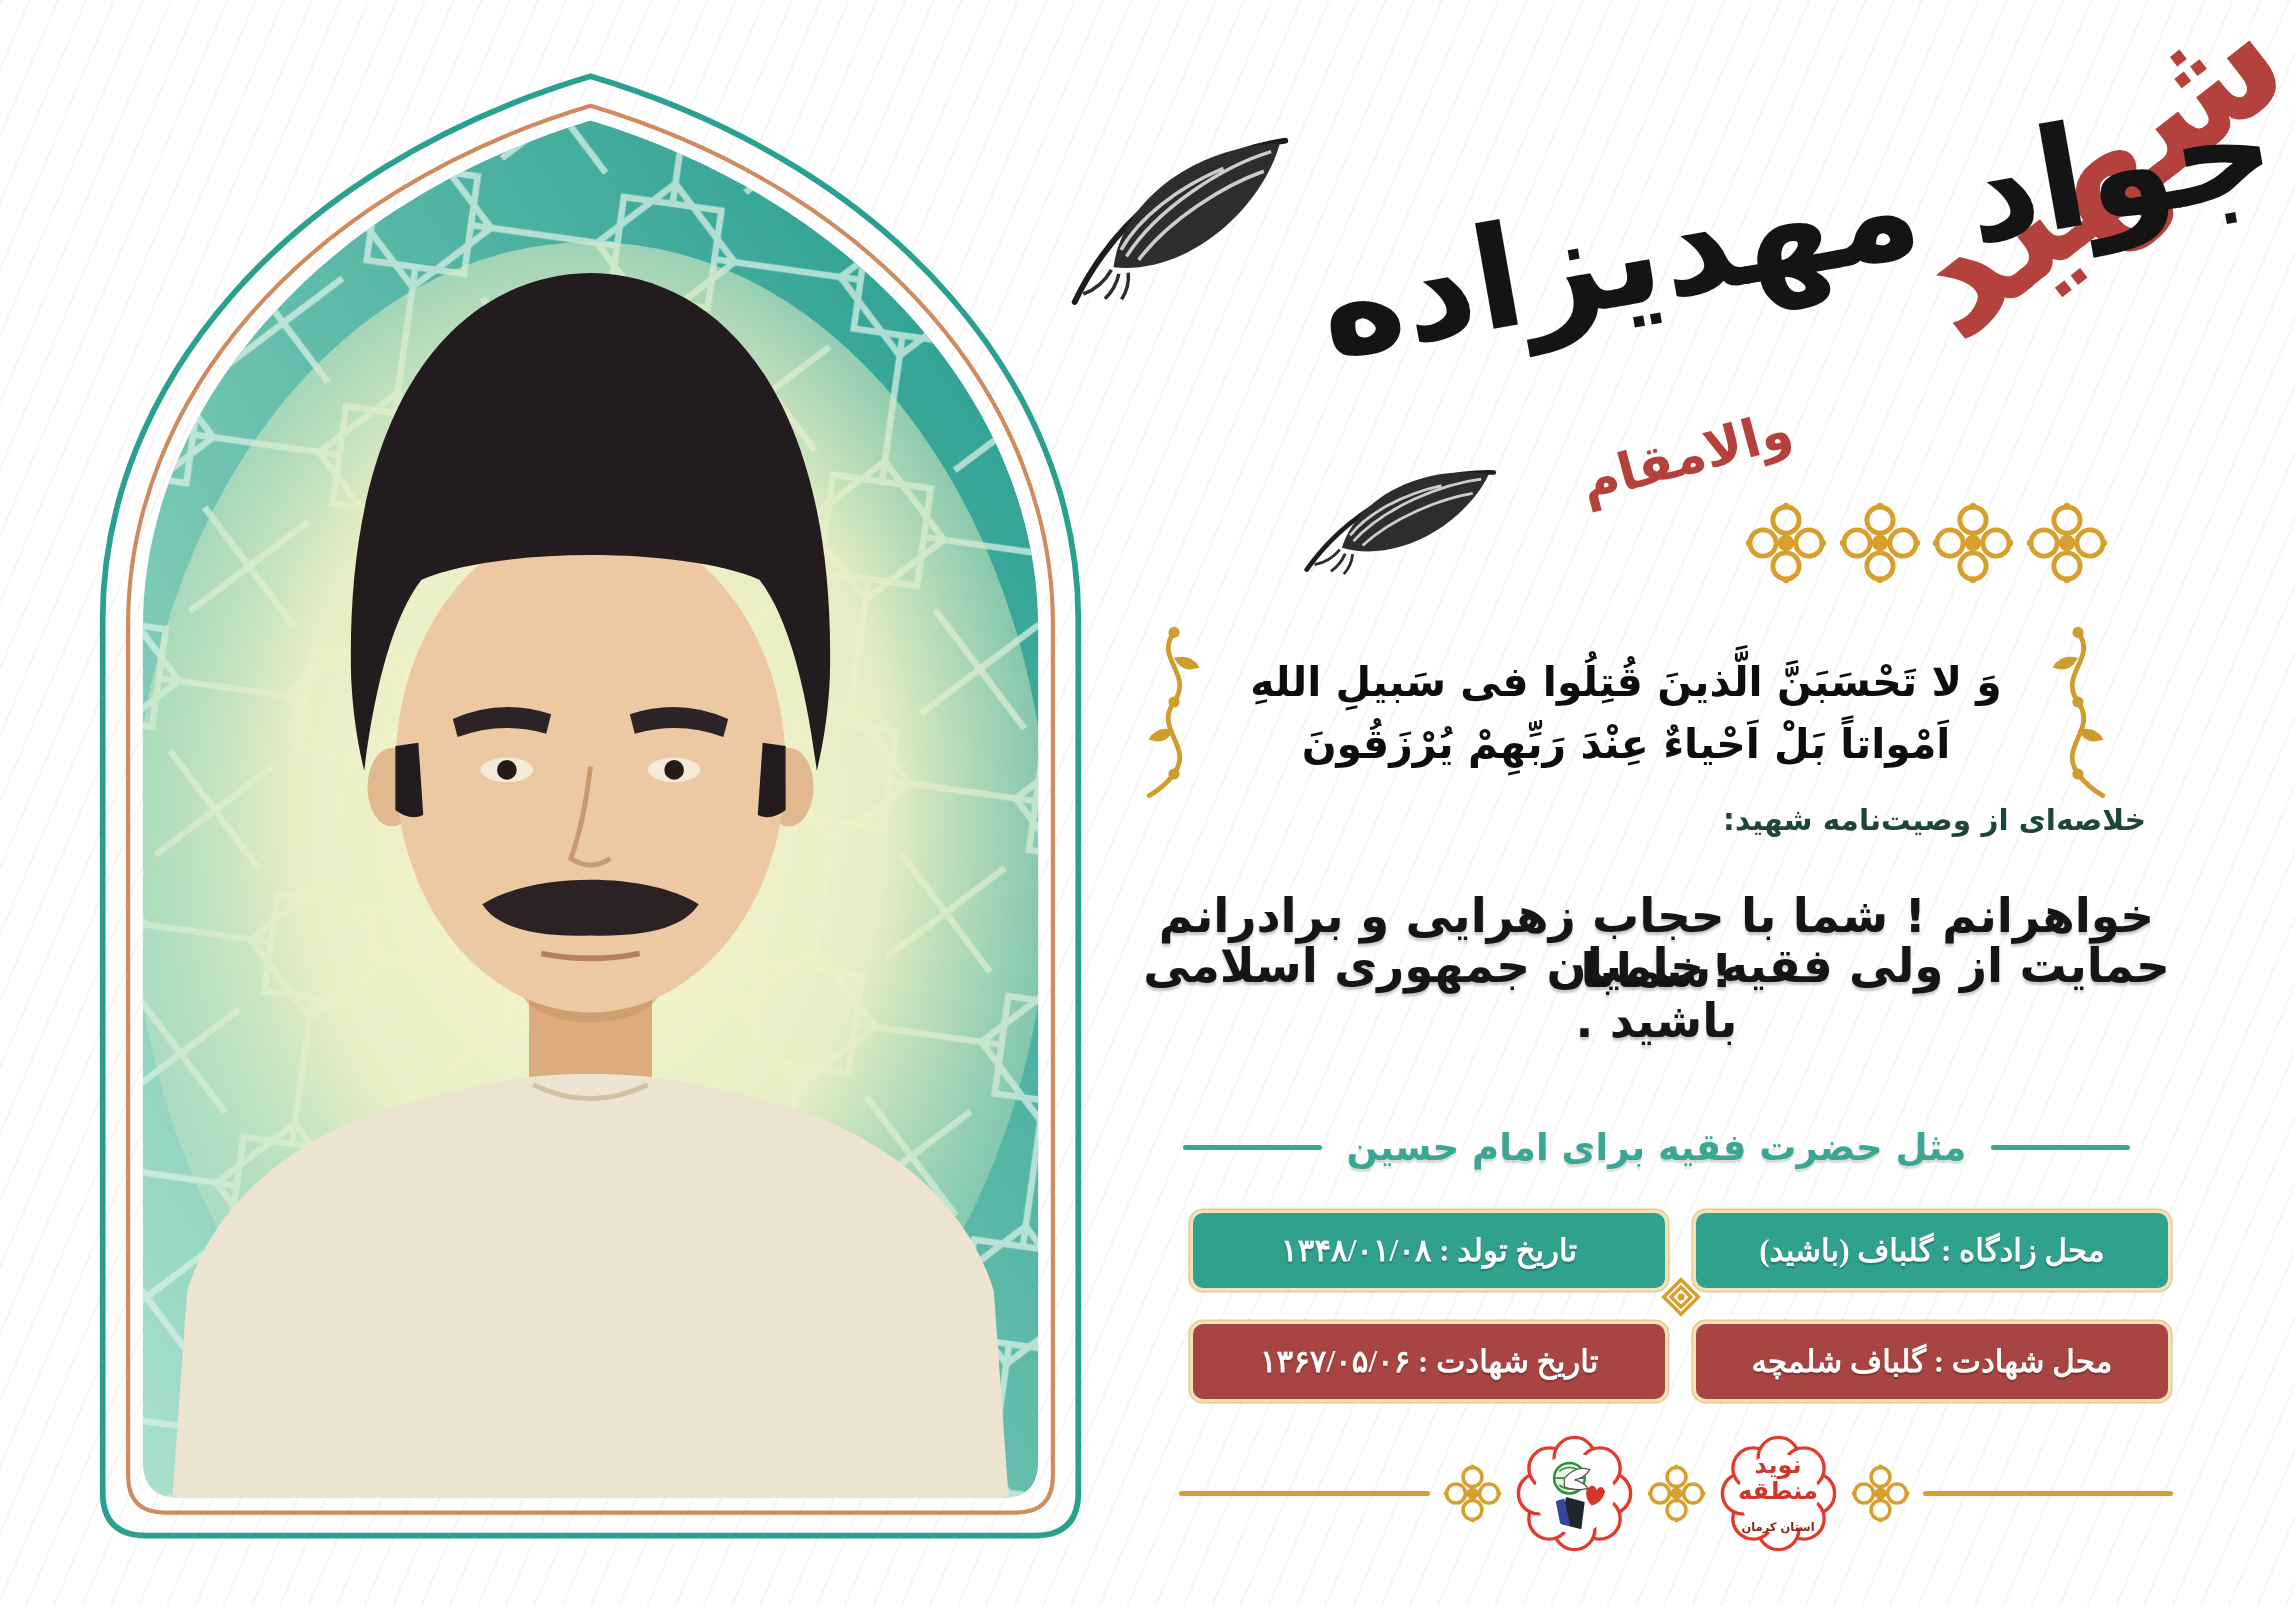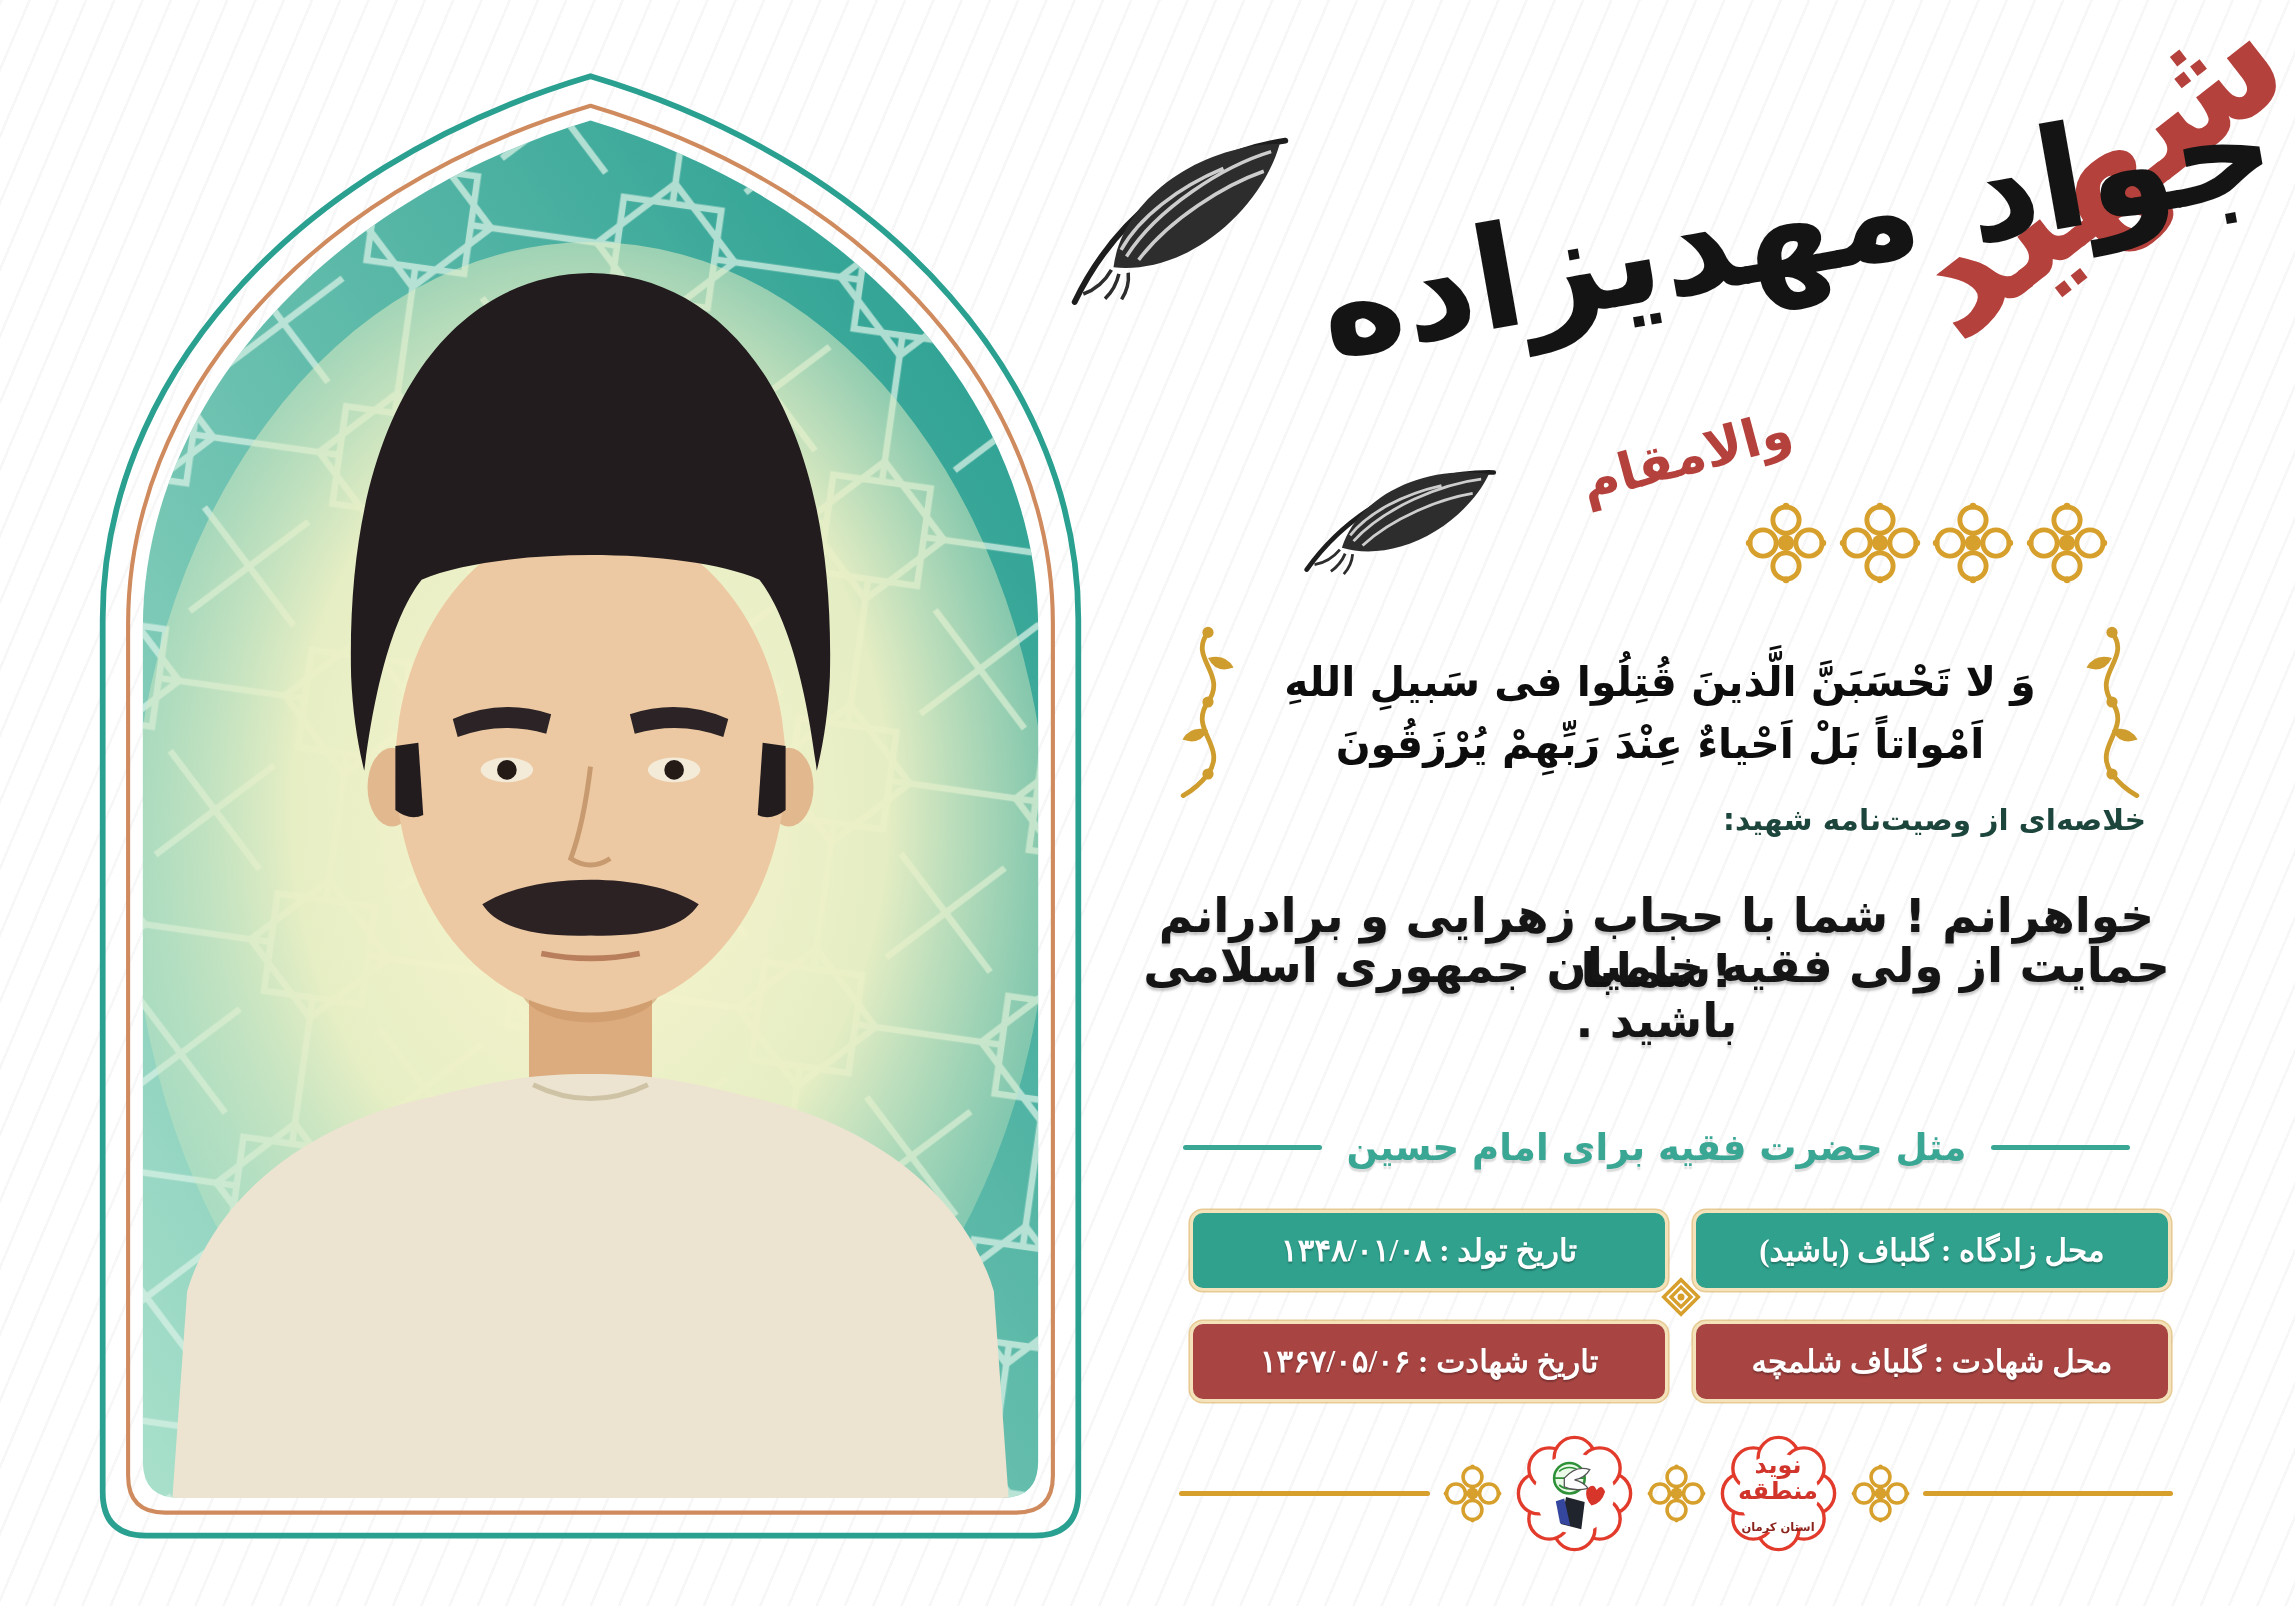--- a/index.html
+++ b/index.html
@@ -20,21 +20,21 @@
     transform:rotate(-38deg);line-height:1;z-index:1;white-space:nowrap;}
   .title-name{left:1353px;top:152px;width:926px;font-size:141px;font-weight:bold;color:#141414;
     transform:rotate(-10deg);text-align:center;line-height:1;z-index:2;white-space:nowrap;direction:rtl;}
   .title-honorific{left:1578px;top:426px;font-size:52px;font-weight:bold;color:#b5413c;
     transform:rotate(-15deg);z-index:3;white-space:nowrap;}
 
   .flowers{left:1745px;top:502px;display:flex;gap:11.5px;}
   .flowers svg{width:82px;height:82px;}
 
   
-  .verse-band{left:1163px;top:617px;width:994px;height:193px;display:flex;align-items:center;gap:13px;}
+  .verse-band{left:1129px;top:617px;width:994px;height:193px;display:flex;align-items:center;gap:13px;}
   .verse-side{width:90px;height:176px;flex:0 0 auto;}
   .verse-side.right{transform:scaleX(-1);}
   .verse-text{flex:1;direction:rtl;text-align:center;font-size:41px;font-weight:bold;color:#0d0d0d;
     line-height:1.5;margin:0;}
 
   .will-heading{left:1146px;top:803px;width:1000px;direction:rtl;text-align:right;
     font-size:29.5px;font-weight:bold;color:#1c453c;}
 
   .will-line{left:1140px;width:1033px;direction:rtl;text-align:center;margin:0;font-weight:bold;}
   .l1{top:888px;font-size:47px;color:#151515;text-shadow:0 3.3px 2.5px rgba(0,0,0,.22);}

